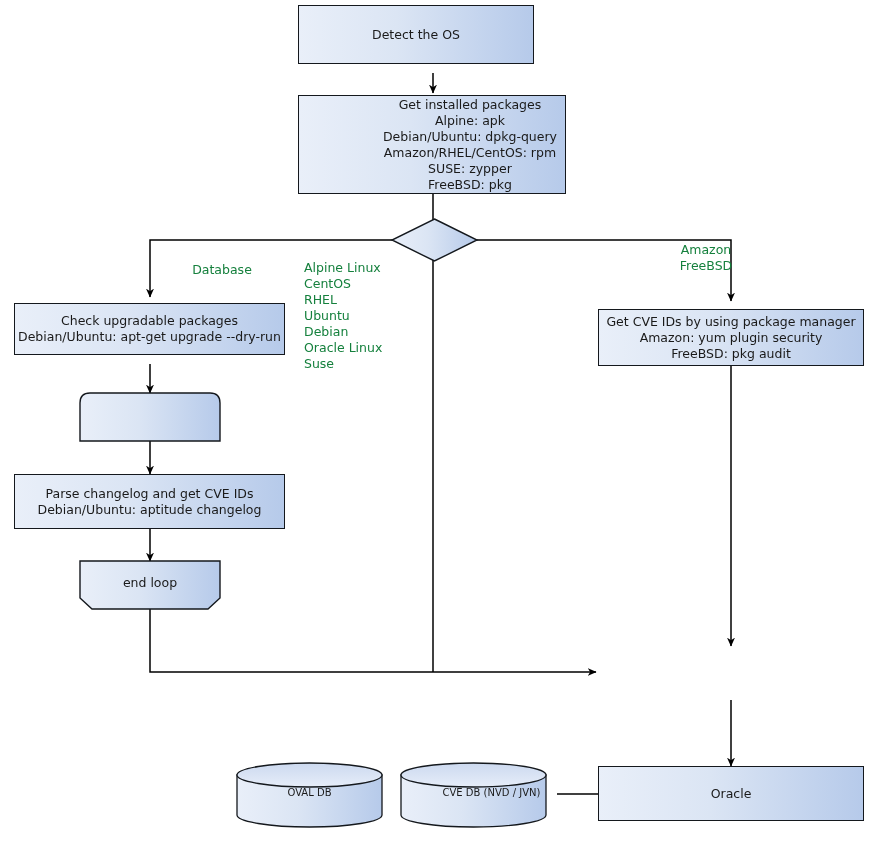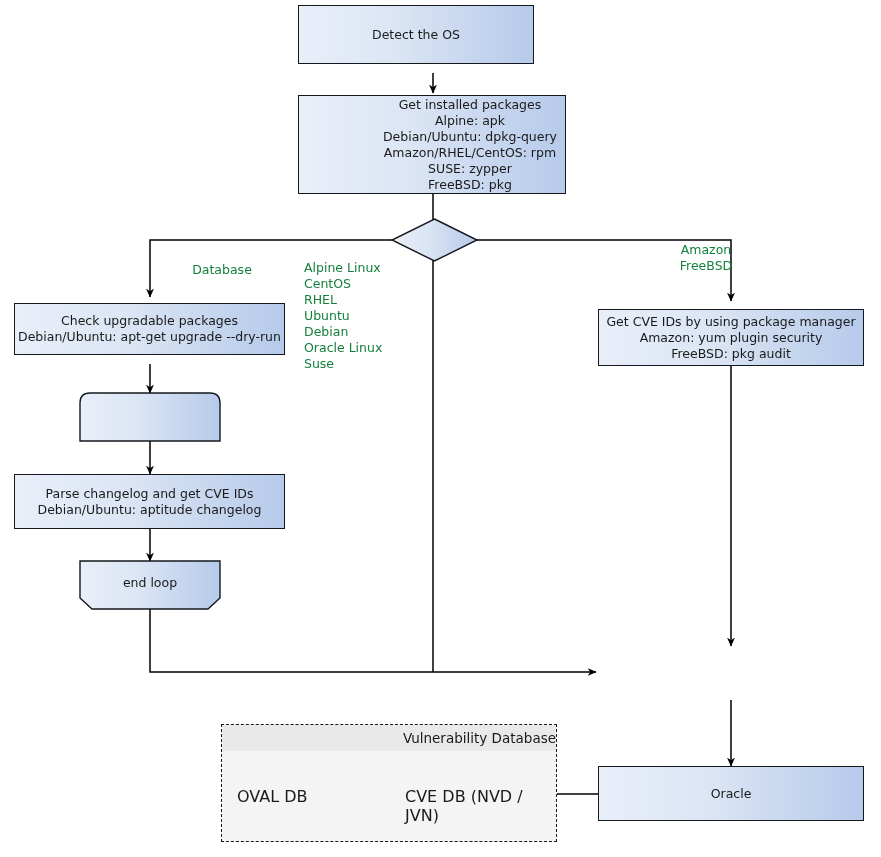--- a/index.html
+++ b/index.html
@@ -17,21 +17,21 @@
   .edge-label{position:absolute;color:#15803d;font-size:12.5px;line-height:16px;
               white-space:pre-line;}
   .edge-label.c{text-align:center;}
   .edge-label.r{}
 
   .vdb{position:absolute;box-sizing:border-box;border:1.6px dashed #16181b;
        background:#f4f4f4;}
   .vdb-title{position:absolute;left:0;right:0;top:0;height:26px;background:#e9e9e9;
              display:flex;align-items:center;justify-content:flex-end;
              font-size:13.5px;color:#1a1a1a;padding-right:0px;}
-  .db-label{position:absolute;font-size:16px;color:#1a1a1a;}
+  .db-label{position:absolute;font-size:10px;color:#1a1a1a;text-align:center;}
 </style>
 </head>
 <body>
 
 <div id="canvas">
 
   <svg id="wires" viewBox="0 0 881 857" xmlns="http://www.w3.org/2000/svg">
     <defs>
       <marker id="ah" markerWidth="11" markerHeight="11" refX="8.4" refY="4" orient="auto" markerUnits="userSpaceOnUse">
         <path d="M0,0 L9,4 L0,8 L2.6,4 z" fill="#000"></path>
@@ -122,21 +122,18 @@
 CentOS
 RHEL
 Ubuntu
 Debian
 Oracle Linux
 Suse</div>
 
   <div class="edge-label c" style="left:636px;top:242px;width:140px;">Amazon
 FreeBSD</div>
 
-  <div class="vdb" style="left:221px;top:724px;width:336px;height:118px;">
-    <div class="vdb-title">Vulnerability Database</div>
-  </div>
 
   <div class="db-label" style="left:237px;top:787px;width:145px;">OVAL DB</div>
 
-  <div class="db-label" style="left:405px;top:787px;width:145px;">CVE DB (NVD / JVN)</div>
+  <div class="db-label" style="left:419px;top:787px;width:145px;">CVE DB (NVD / JVN)</div>
 
 </div>
 
 </body></html>

